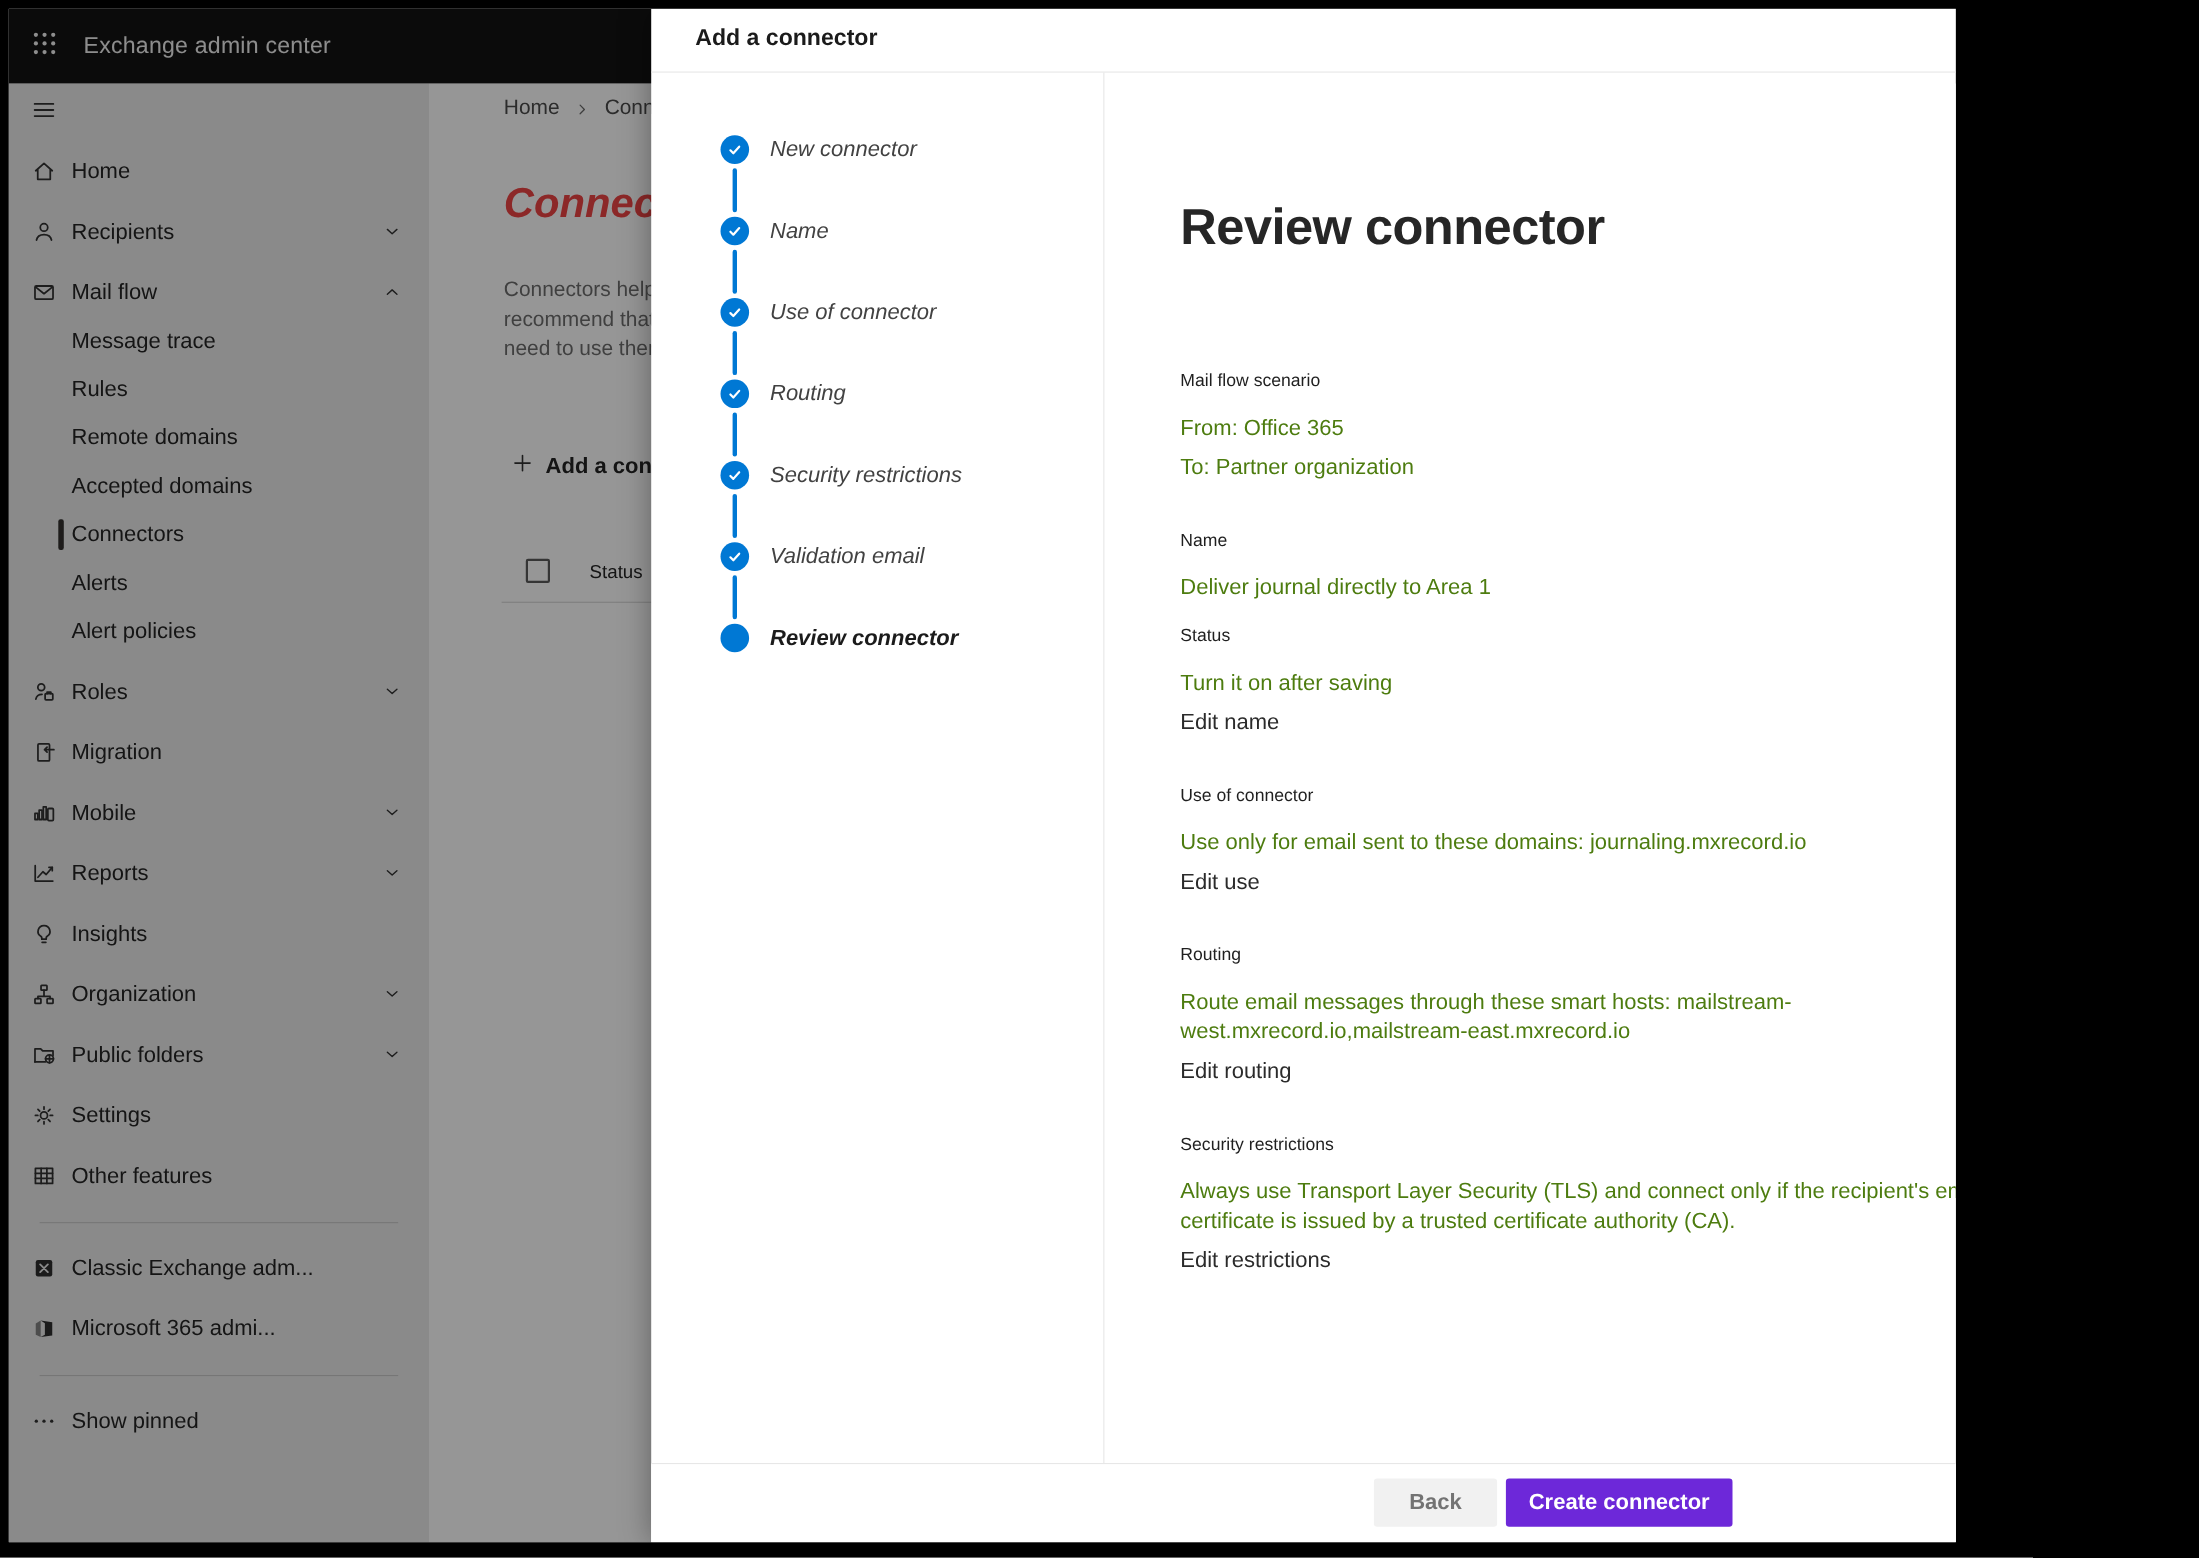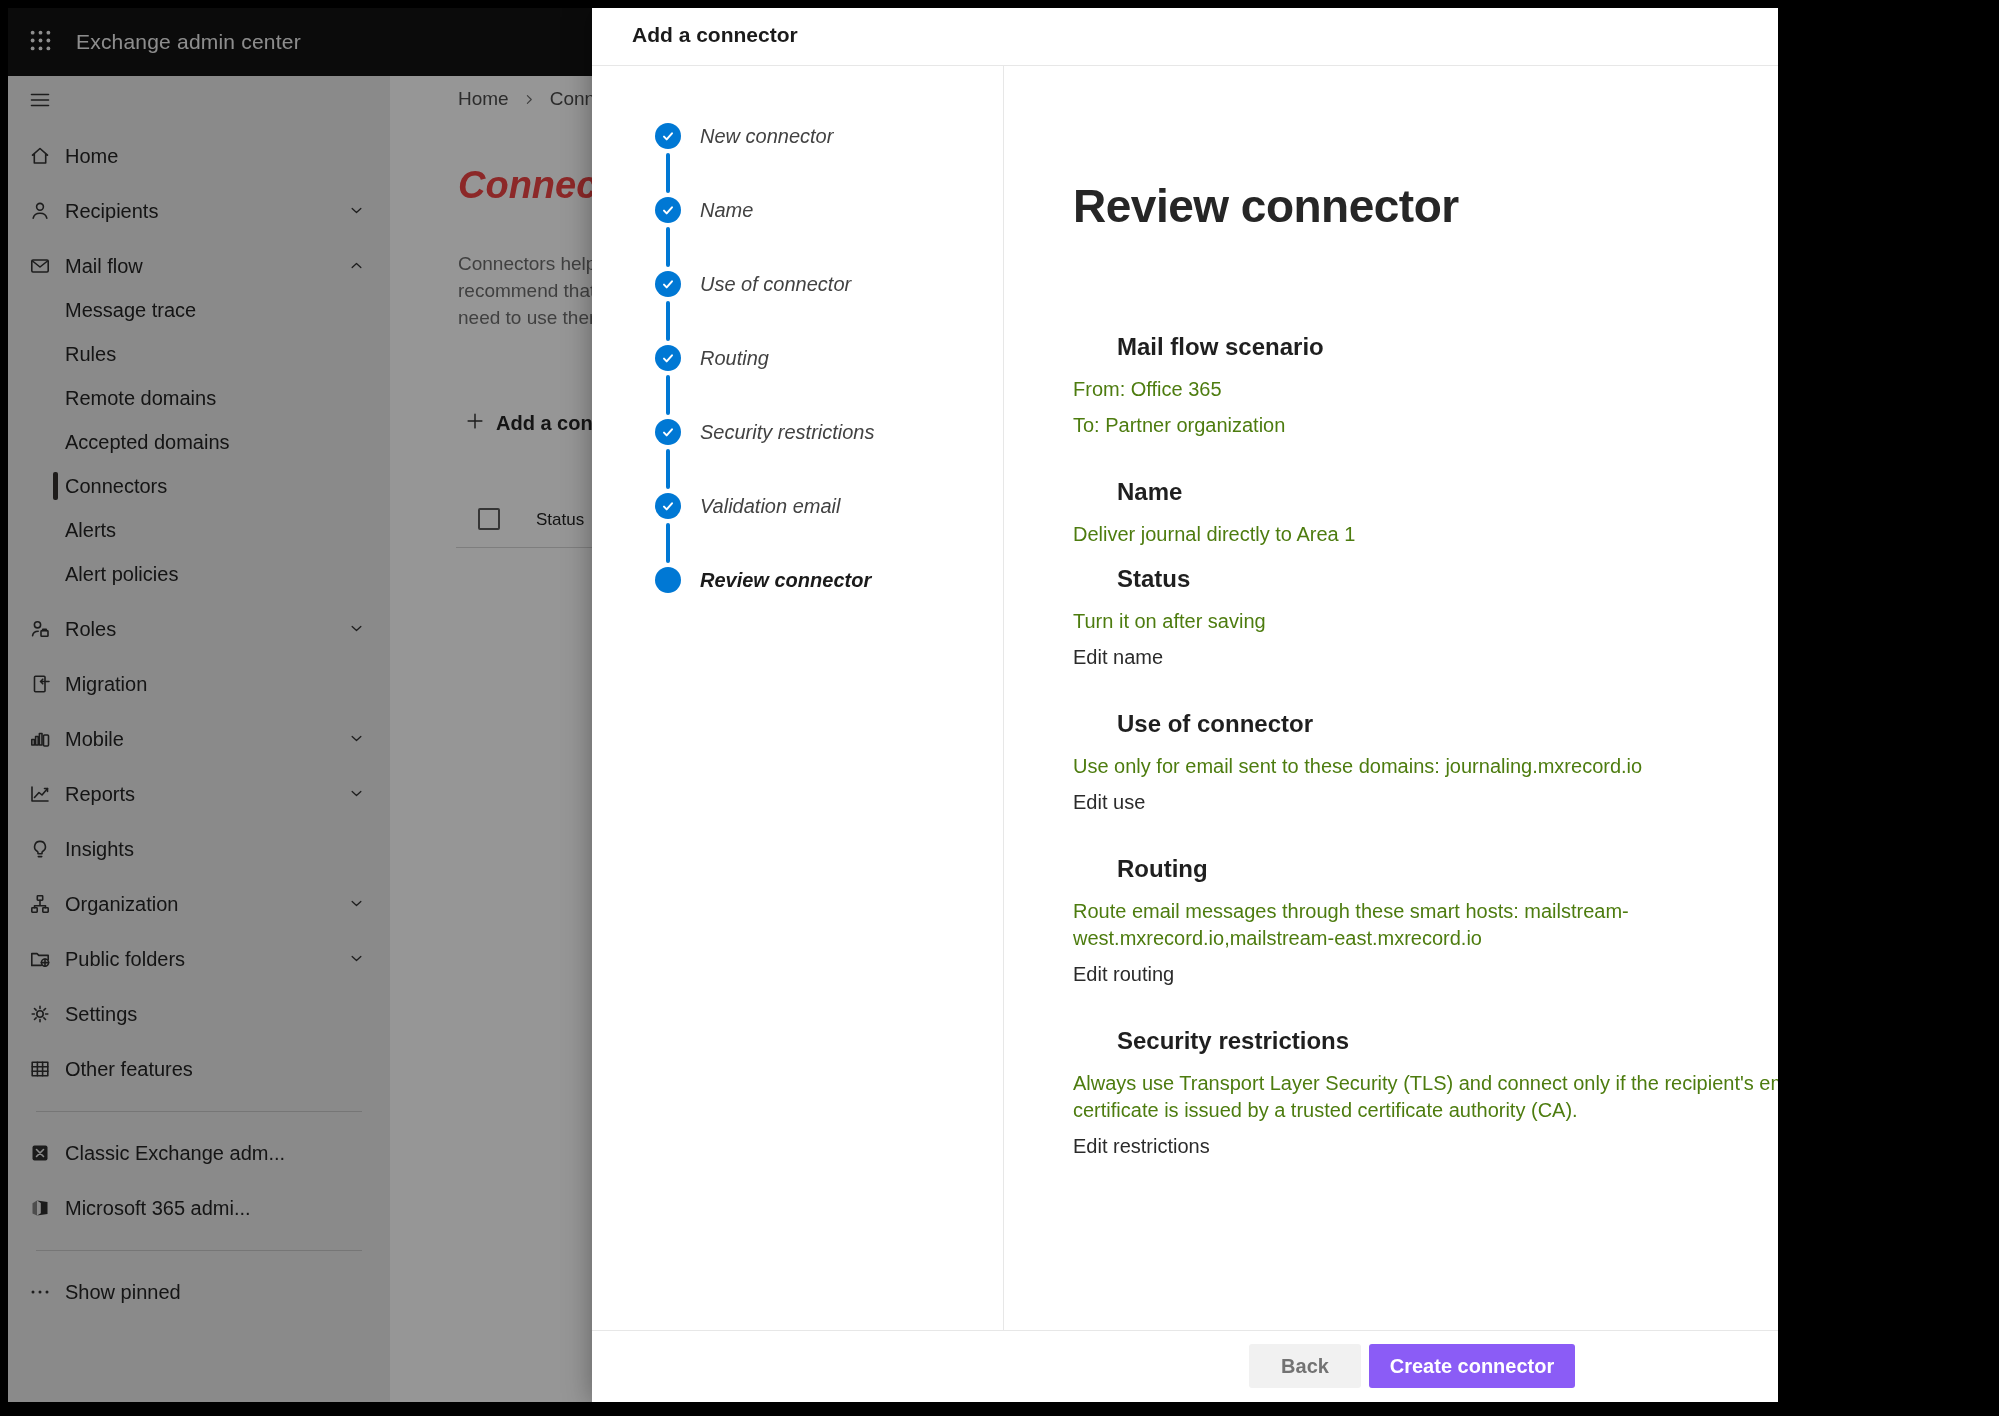--- a/index.html
+++ b/index.html
@@ -56,29 +56,29 @@
   .step-row.current .step-label { font-weight:700; color:#1b1b1b; }
   .step-seg { position:absolute; left:74px; width:4px; background:#0078d4; border-radius:2px; }
 
   
   .review-pane { position:absolute; left:412px; top:58px; right:0; bottom:72px; padding:112px 70px 0 69px; overflow:hidden; }
   .review-title { font-size:46px; line-height:56px; font-weight:700; color:#262626; letter-spacing:-0.5px; }
   .review-sections { max-width:805px; }
   .rev-section { margin-top:40px; }
   .rev-section.first { margin-top:100px; }
   .rev-section.tight { margin-top:18px; }
-  .rev-heading { font-size:24px; line-height:26px; font-weight:700; color:#1f1f1f; margin-bottom:16px;margin-left:44px; }
+  .rev-heading { font-size:16px; line-height:26px; font-weight:400; color:#1f1f1f; margin-bottom:16px; }
   .rev-line { font-size:20px; line-height:27px; color:#4d7c0f; margin-bottom:9px; overflow-wrap:break-word; }
   .rev-link { font-size:20px; line-height:27px; color:#2b2b2b; margin-top:6px; cursor:pointer; width:max-content; }
 
   
   .modal-footer { position:absolute; left:0; right:0; bottom:0; height:72px; background:#fff; border-top:1px solid #e7e7e7; }
   .btn { position:absolute; top:13px; height:44px; border:none; border-radius:3px; font-size:20px; font-weight:600; cursor:pointer; font-family:inherit; }
   .btn-back { left:657px; width:112px; background:#f1f1f1; color:#737373; }
-  .btn-create { left:777px; width:206px; background:#8b5cf6; color:#fff; }
+  .btn-create { left:777px; width:206px; background:#6d28d9; color:#fff; }
 </style>
 </head>
 <body>
 
 <div class="screen">
 
   <div class="topbar">
     <div class="waffle">
       <span class="icon"><svg viewBox="0 0 24 24" width="27" height="27">
             <g fill="#f2f2f2">

